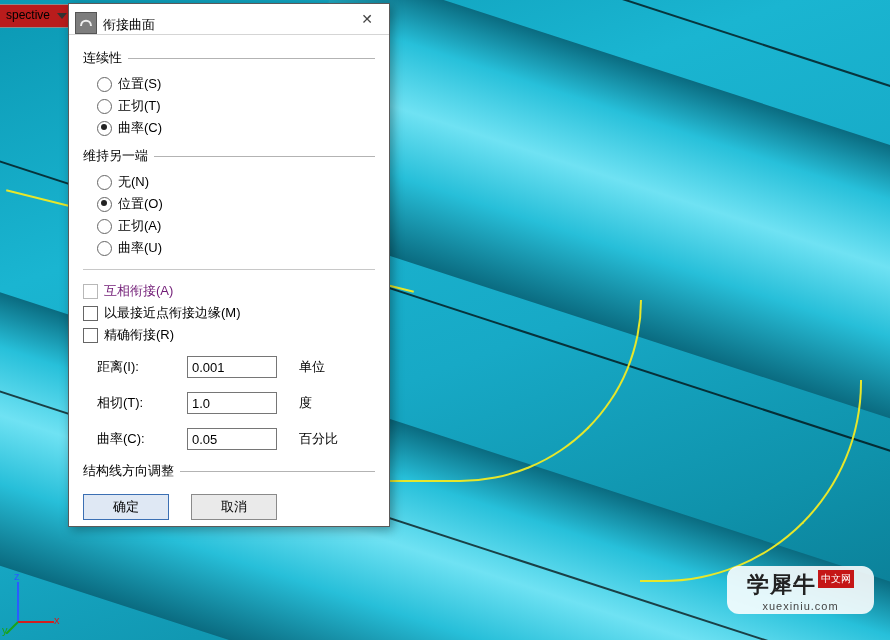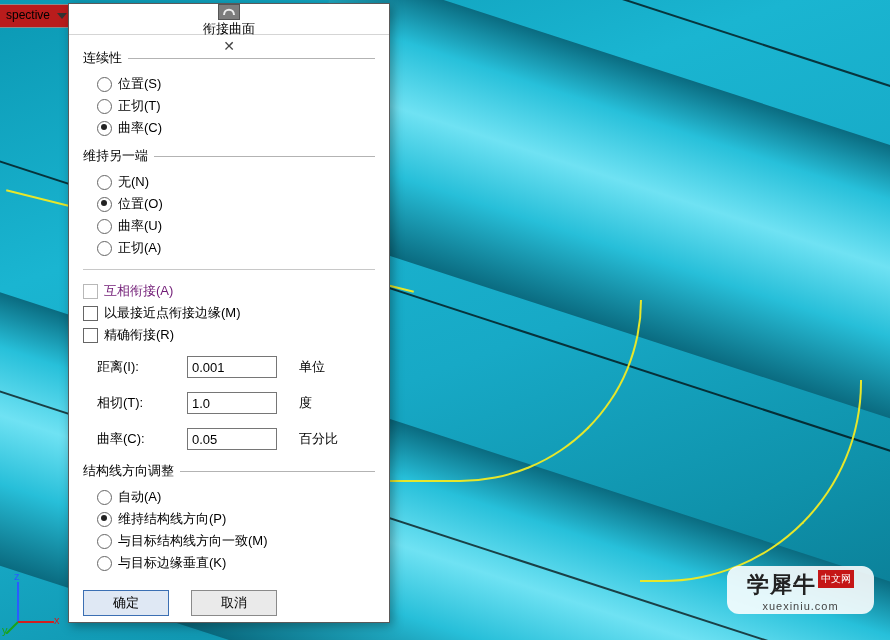--- a/index.html
+++ b/index.html
@@ -14,21 +14,21 @@
   .tab .tri{display:inline-block;margin-left:4px;border-left:5px solid transparent;border-right:5px solid transparent;border-top:6px solid #333;vertical-align:middle;}
   .axes{position:absolute;left:6px;bottom:6px;width:60px;height:60px;}
   .axes .lbl{position:absolute;font-size:11px;font-family:Arial,sans-serif;}
   .watermark{position:absolute;right:16px;bottom:26px;background:rgba(255,255,255,0.88);padding:4px 20px 2px;border-radius:12px;text-align:center;}
   .watermark .big{font-size:22px;font-weight:700;color:#222;letter-spacing:1px;}
   .watermark .r{display:inline-block;background:#c51616;color:#fff;font-size:10px;padding:2px 3px;margin-left:2px;vertical-align:top;}
   .watermark .url{font-size:11px;color:#444;letter-spacing:1px;}
 
   
   .dialog{position:absolute;left:68px;top:3px;width:320px;background:#fff;border:1px solid #5a5a5a;box-shadow:3px 3px 10px rgba(0,0,0,0.35);}
-  .titlebar{height:30px;display:flex;align-items:center;border-bottom:1px solid #d5d5d5;flex-direction:column;}
+  .titlebar{height:30px;display:flex;align-items:flex-end;border-bottom:1px solid #d5d5d5;}
   .titlebar .appicon{width:20px;height:20px;margin:0 6px;background:#7d7d7d;border:1px solid #555;display:flex;align-items:center;justify-content:center;}
   .titlebar .appicon svg{display:block;}
   .titlebar .title{flex:1;font-size:13px;}
   .titlebar .close{width:44px;height:30px;display:flex;align-items:center;justify-content:center;font-size:14px;color:#444;}
   .body{padding:8px 14px 6px;}
   .group{margin-top:6px;}
   .legend{display:flex;align-items:center;font-size:13px;margin-bottom:4px;}
   .legend .line{flex:1;height:1px;background:#b3b3b3;margin-left:6px;}
   .opts{padding:2px 0 2px 14px;}
   .row{display:flex;align-items:center;height:22px;}
@@ -108,25 +108,25 @@
         <div class="row">
             <span class="radio"></span>
             <span>无(N)</span>
           </div>
         <div class="row">
             <span class="radio sel"></span>
             <span>位置(O)</span>
           </div>
         <div class="row">
             <span class="radio"></span>
-            <span>曲率(U)</span>
+            <span>正切(A)</span>
           </div>
         <div class="row">
             <span class="radio"></span>
-            <span>正切(A)</span>
+            <span>曲率(U)</span>
           </div>
       </div>
     </div>
 
     <div class="hr"></div>
 
     <div class="opts" style="padding-left:0;">
       <div class="row disabled">
           <span class="check disabled"></span>
           <span>互相衔接(A)</span>
@@ -153,38 +153,20 @@
       <span>曲率(C):</span>
       <input value="0.05" style="">
       <span>百分比</span>
     </div>
 
     <div class="group" style="margin-top:12px;">
       <div class="legend">
           <span>结构线方向调整</span>
           <span class="line"></span>
         </div>
-      <div class="opts">
-        <div class="row">
-            <span class="radio"></span>
-            <span>自动(A)</span>
-          </div>
-        <div class="row">
-            <span class="radio sel"></span>
-            <span>维持结构线方向(P)</span>
-          </div>
-        <div class="row">
-            <span class="radio"></span>
-            <span>与目标结构线方向一致(M)</span>
-          </div>
-        <div class="row">
-            <span class="radio"></span>
-            <span>与目标边缘垂直(K)</span>
-          </div>
-      </div>
     </div>
 
     <div class="btns">
       <button class="btn primary">确定</button>
       <button class="btn">取消</button>
     </div>
   </div>
 </div>
 
 <div class="axes">

